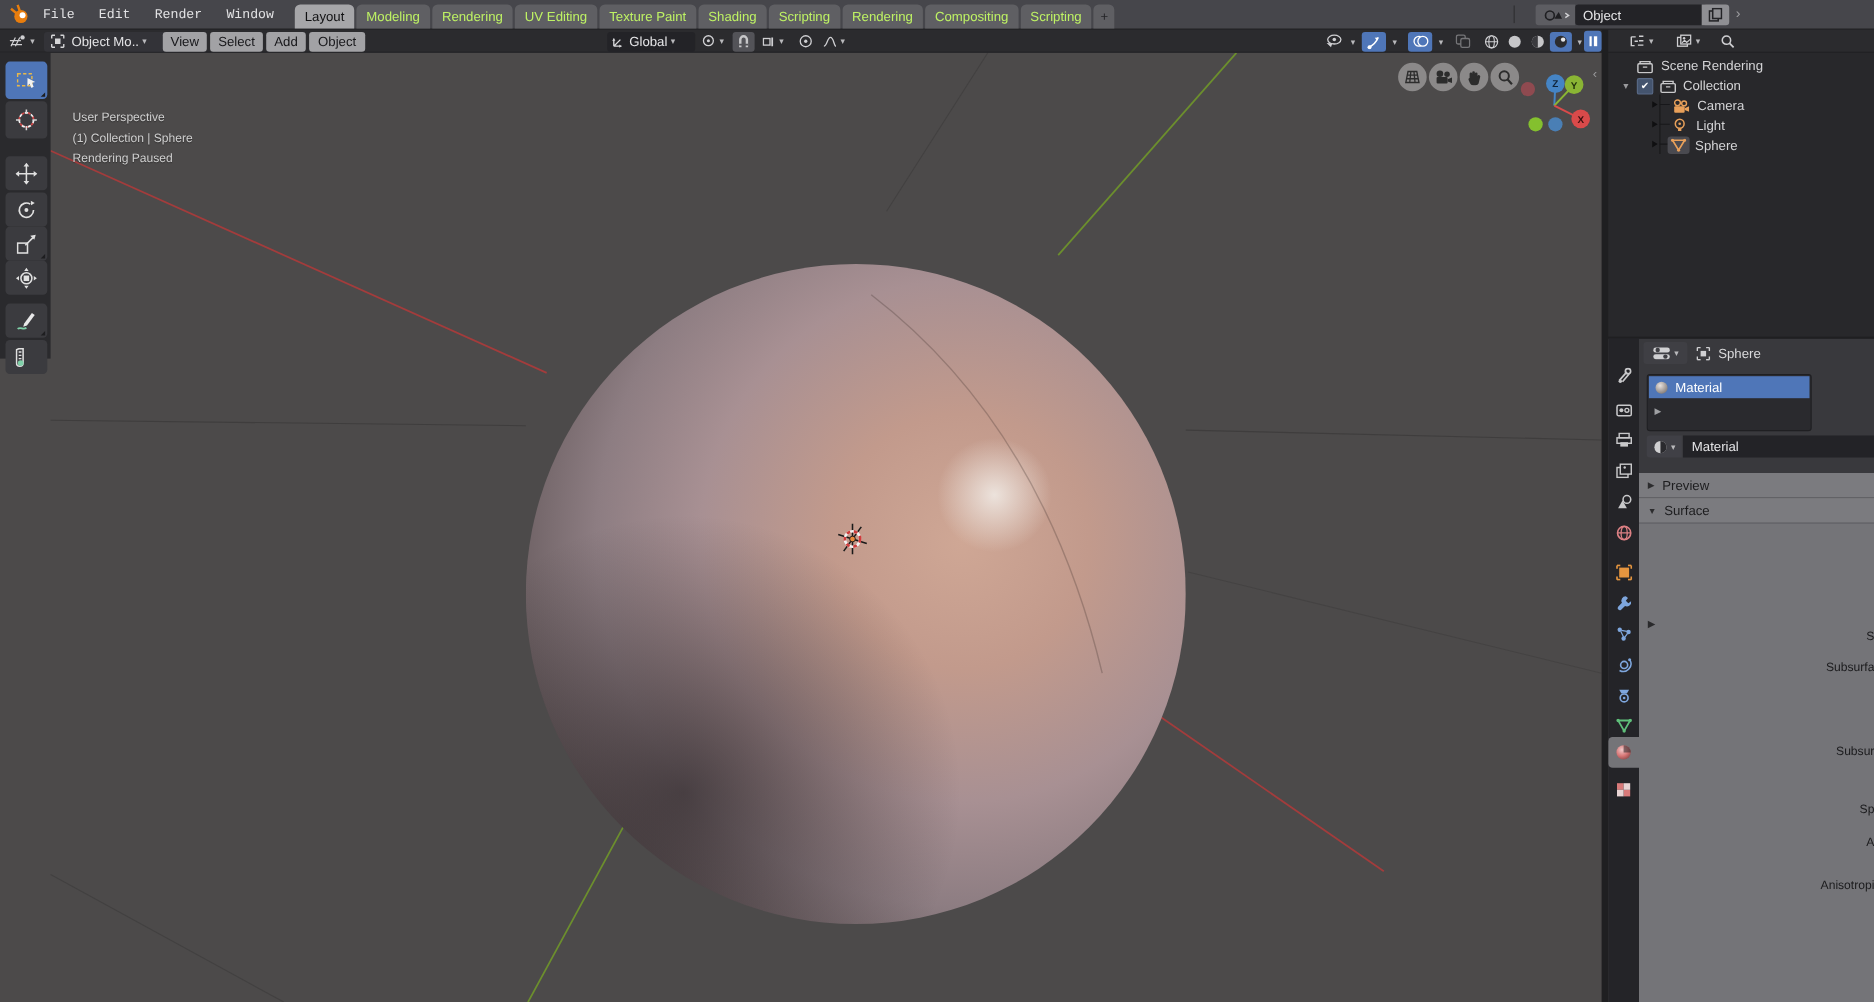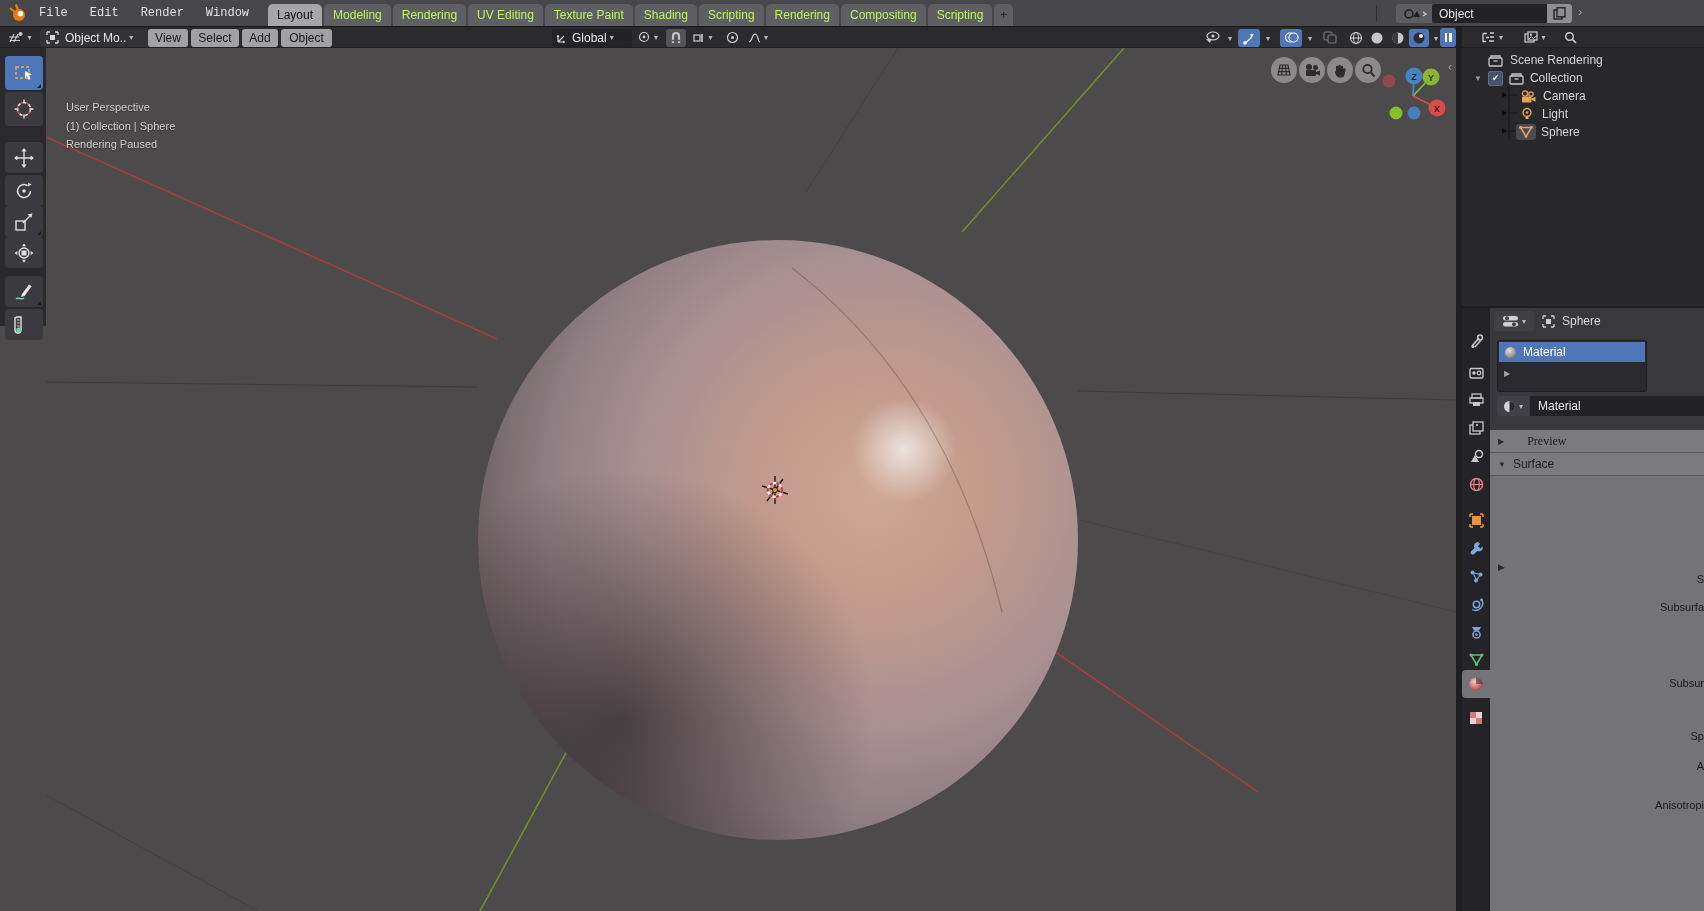--- a/index.html
+++ b/index.html
@@ -595,21 +595,21 @@
           </svg>
         <span class="caret">▾</span>
       </div>
       <div class="abs ddark" style="left:40px;top:88px;width:174px;height:20px;border-radius:0 3px 3px 0;padding-left:8px;">
         <span>Material</span>
       </div>
 
       <div id="plight">
         <div class="psec">
           <span style="margin-left:8px;font-size:8px;color:#2c2c2e;">▶</span>
-          <span style="margin-left:23px;font-family:Liberation Serif, serif;">Preview</span>
+          <span style="margin-left:7px;">Preview</span>
         </div>
         <div class="psec">
           <span style="margin-left:8px;font-size:8px;color:#2c2c2e;">▼</span>
           <span style="margin-left:7px;">Surface</span>
         </div>
         <span style="position:absolute;left:8px;top:132px;font-size:9px;color:#2a2a2c;">▶</span>
       </div>
     </div>
 
     <div class="frag" style="top:265px;">S</div>

